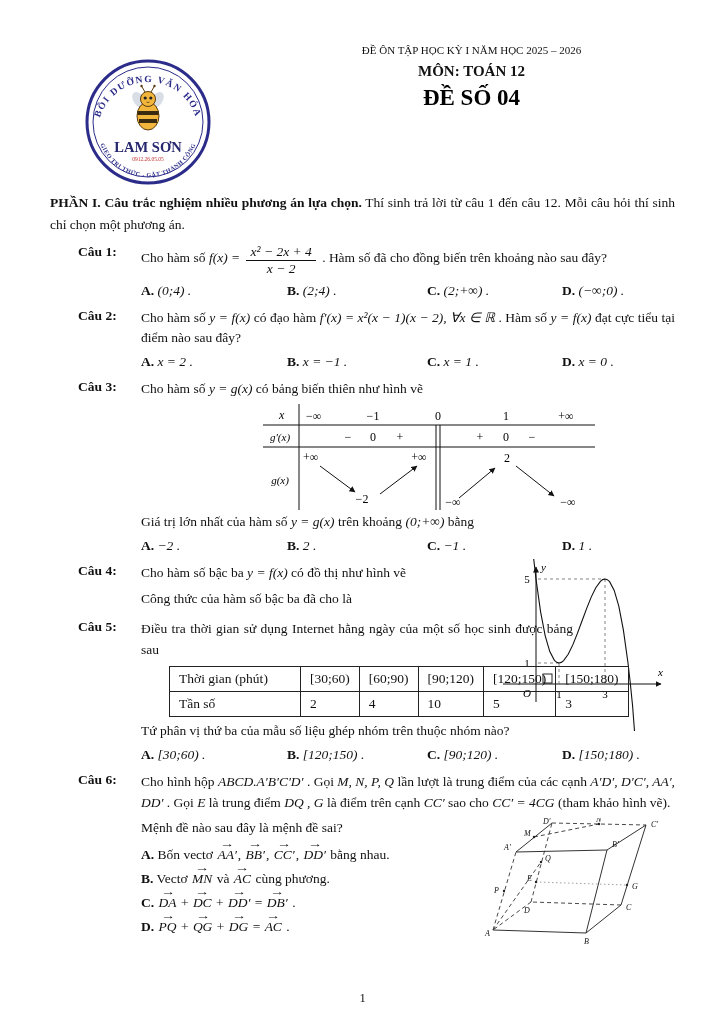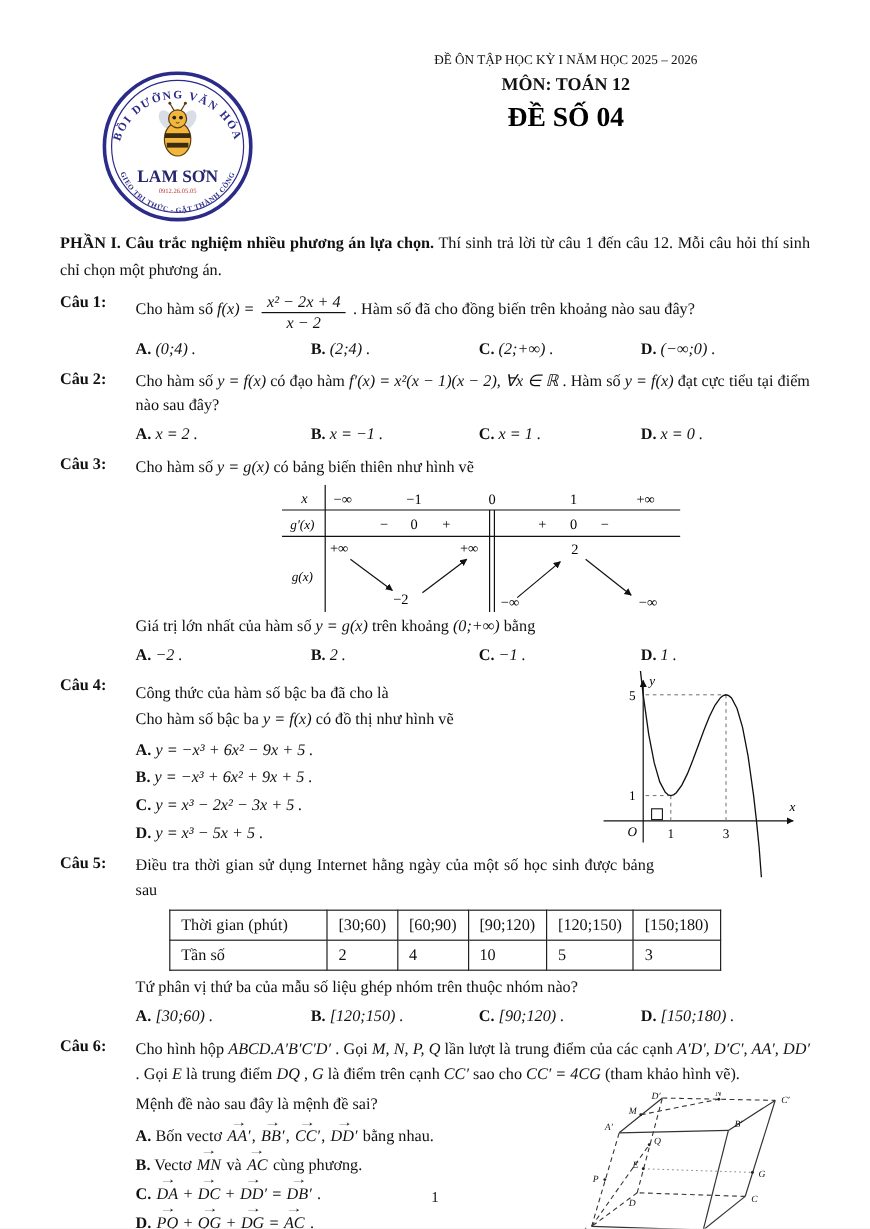--- a/index.html
+++ b/index.html
@@ -10,21 +10,21 @@
   .logo{position:absolute;left:84px;top:58px;}
   .titles{padding-left:218px;text-align:center;}
   .t1{font-weight:normal;font-size:11px;}
   .t2{font-weight:bold;font-size:15px;margin-top:7px;}
   .t3{font-weight:bold;font-size:23px;color:#000000;margin-top:5px;}
   
   .content{padding:0 50px;}
   .part{margin:16px 0 4px;line-height:1.6;text-align:justify;}
   .part b{font-weight:bold;}
   .q{display:flex;margin-top:9px;}
-  .ql{width:63px;font-weight:bold;flex-shrink:0;}
+  .ql{width:63px;font-weight:bold;flex-shrink:0;margin-left:28px;}
   .qb{flex:1;position:relative;min-width:0;}
   .line{line-height:1.55;text-align:justify;}
   .mi{font-style:italic;}
   .opts{display:grid;grid-template-columns:146px 140px 135px 1fr;margin-top:5px;}
   .opt b{font-weight:bold;}
   .opts-v .opt{display:block;margin-top:7px;}
   .frac{display:inline-block;text-align:center;vertical-align:-0.85em;line-height:1.2;margin:0 3px;}
   .frac .num{display:block;border-bottom:1px solid #111;padding:0 4px;}
   .frac .den{display:block;}
   .vec{font-style:italic;position:relative;display:inline-block;padding:1px 1px 0;}
@@ -163,28 +163,22 @@
           <span class="opt"><b>B.</b> <span class="mi">2 .</span></span>
           <span class="opt"><b>C.</b> <span class="mi">−1 .</span></span>
           <span class="opt"><b>D.</b> <span class="mi">1 .</span></span>
         </div>
       </div>
     </div>
 
     <div class="q">
       <div class="ql">Câu 4:</div>
       <div class="qb">
+        <div class="line" style="max-width:400px"><span class="">Cho hàm số bậc ba </span><span class="mi">y = f(x)</span><span class=""> có đồ thị như hình vẽ</span></div>
         <div class="line" style="margin-top:5px"><span class="">Công thức của hàm số bậc ba đã cho là</span></div>
-        <div class="line" style="max-width:400px"><span class="">Cho hàm số bậc ba </span><span class="mi">y = f(x)</span><span class=""> có đồ thị như hình vẽ</span></div>
-        <div class="opts-v">
-          <span class="opt"><b>A.</b> <span class="mi">y = −x³ + 6x² − 9x + 5 .</span></span>
-          <span class="opt"><b>B.</b> <span class="mi">y = −x³ + 6x² + 9x + 5 .</span></span>
-          <span class="opt"><b>C.</b> <span class="mi">y = x³ − 2x² − 3x + 5 .</span></span>
-          <span class="opt"><b>D.</b> <span class="mi">y = x³ − 5x + 5 .</span></span>
-        </div>
         <svg class="graph4" width="200" height="175" viewBox="0 0 200 175">
           <defs>
             <marker id="ah2" markerWidth="8" markerHeight="8" refX="5.5" refY="3" orient="auto">
               <path d="M0,0 L6,3 L0,6 z" fill="#111"></path>
             </marker>
           </defs>
           <line x1="6" y1="125" x2="164" y2="125" stroke="#111" stroke-width="1" marker-end="url(#ah2)"></line>
           <line x1="39" y1="143" x2="39" y2="8" stroke="#111" stroke-width="1" marker-end="url(#ah2)"></line>
           <text x="44" y="12" font-size="11" font-style="italic">y</text>
           <text x="161" y="117" font-size="11" font-style="italic">x</text>

